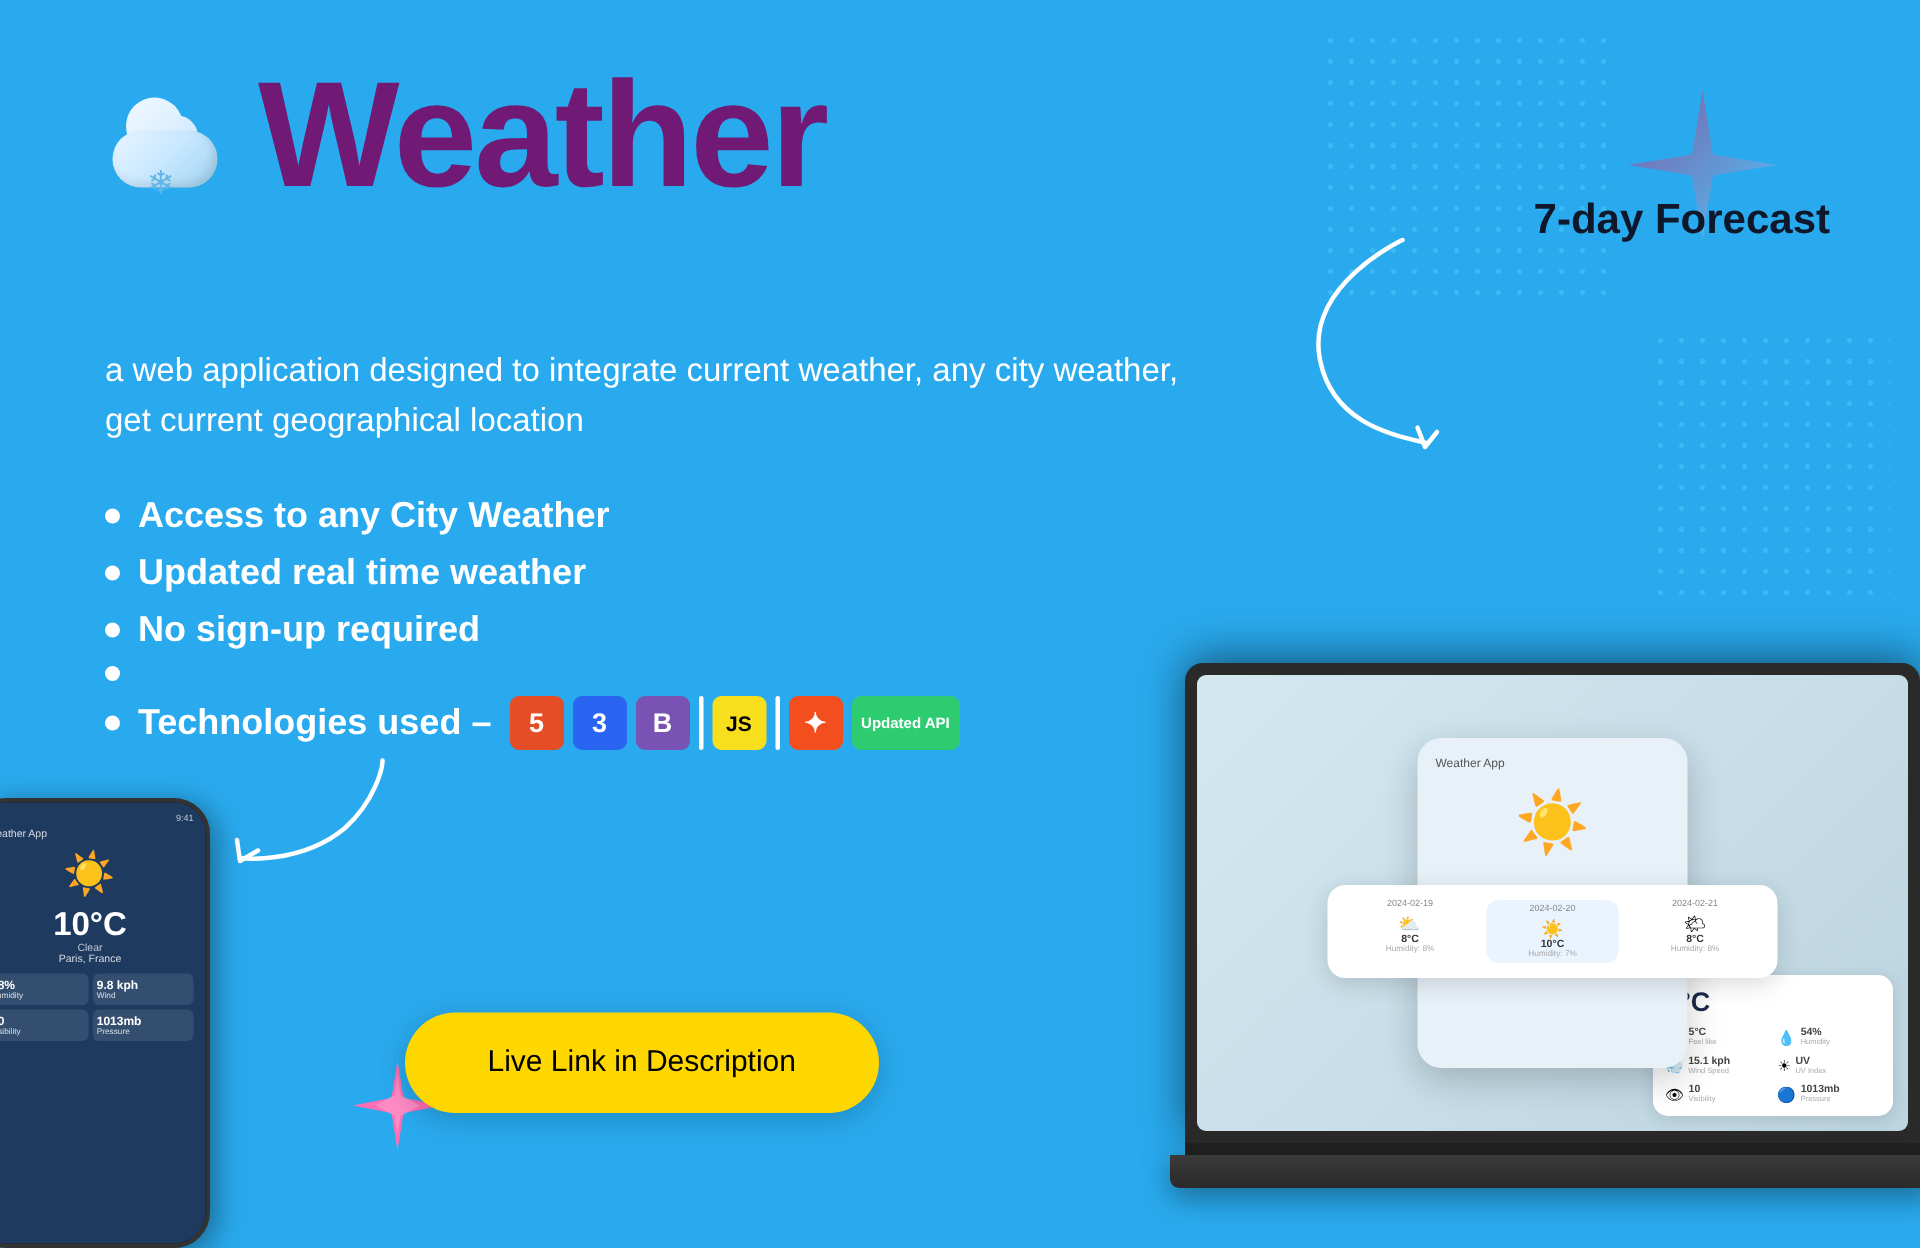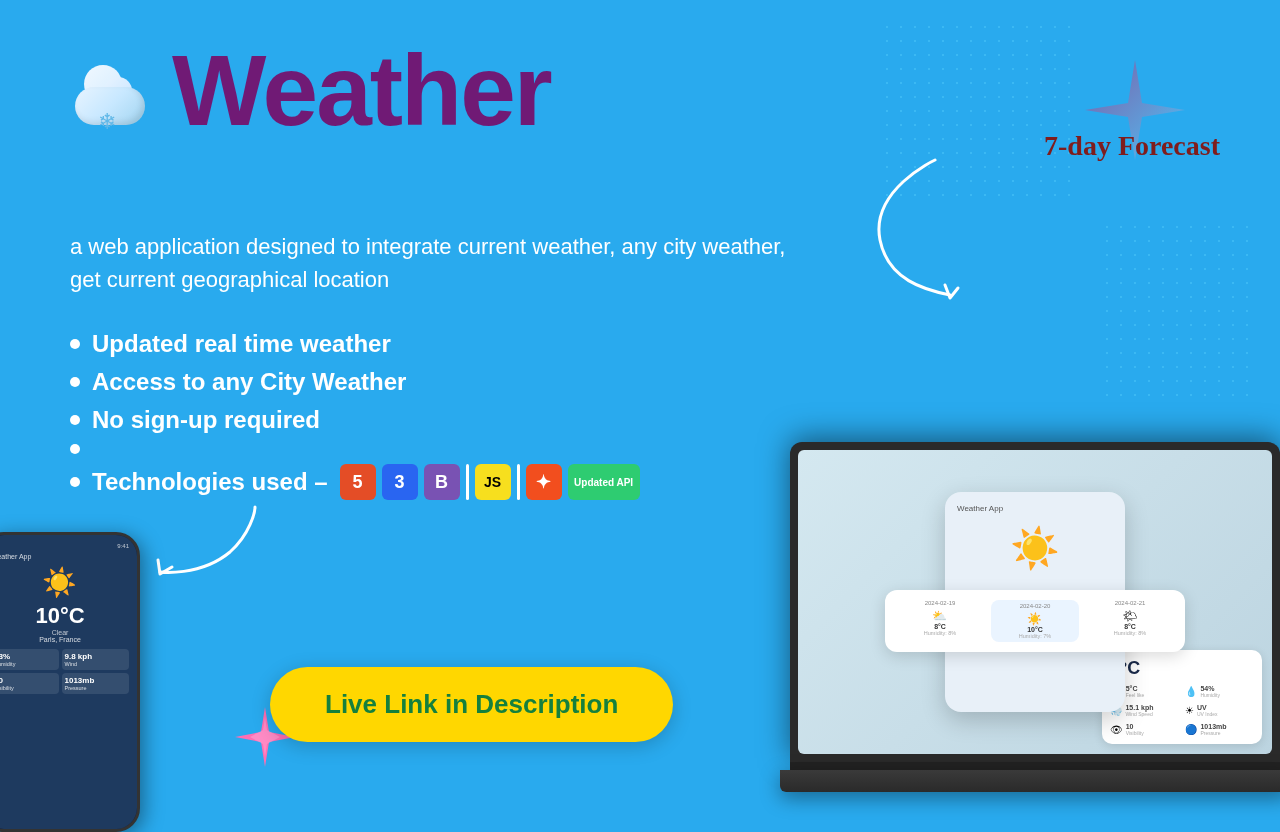--- a/index.html
+++ b/index.html
@@ -203,23 +203,23 @@
     }
 
     
     .cta-button {
       position: absolute;
       bottom: 90px;
       left: 270px;
       background: #FFD700;
       border-radius: 50px;
       padding: 22px 55px;
-      font-size: 26px;
-      font-weight: 700;
-      color: #15803d;
+      font-size: 20px;
+      font-weight: 400;
+      color: #000000;
       cursor: pointer;
       border: none;
       box-shadow: 0 4px 20px rgba(0,0,0,0.2);
       white-space: nowrap;
     }
 
     
     .sparkle {
       position: absolute;
       bottom: 60px;
@@ -242,22 +242,21 @@
       height: 160px;
     }
 
     
     .forecast-label {
       position: absolute;
       top: 130px;
       right: 60px;
       font-size: 28px;
       font-weight: 700;
-      color: #7f1d1d;
-      font-family: Liberation Serif, serif;
+      color: #0f172a;
     }
 
     
     .star-4pt {
       position: absolute;
       top: 55px;
       right: 90px;
       width: 110px;
       height: 110px;
     }
@@ -562,25 +561,25 @@
     <div class="title-group">
       <span class="title-weather">Weather</span>
     </div>
   </div>
 
   <p class="description">a web application designed to integrate current weather, any city weather, get current geographical location</p>
 
   <ul class="features">
     <li>
       <span class="bullet"></span>
-      <span>Updated real time weather</span>
+      <span>Access to any City Weather</span>
     </li>
     <li>
       <span class="bullet"></span>
-      <span>Access to any City Weather</span>
+      <span>Updated real time weather</span>
     </li>
     <li>
       <span class="bullet"></span>
       <span>No sign-up required</span>
     </li>
     <li>
       <span class="bullet"></span>
     </li>
     <li>
       <span class="bullet"></span>

